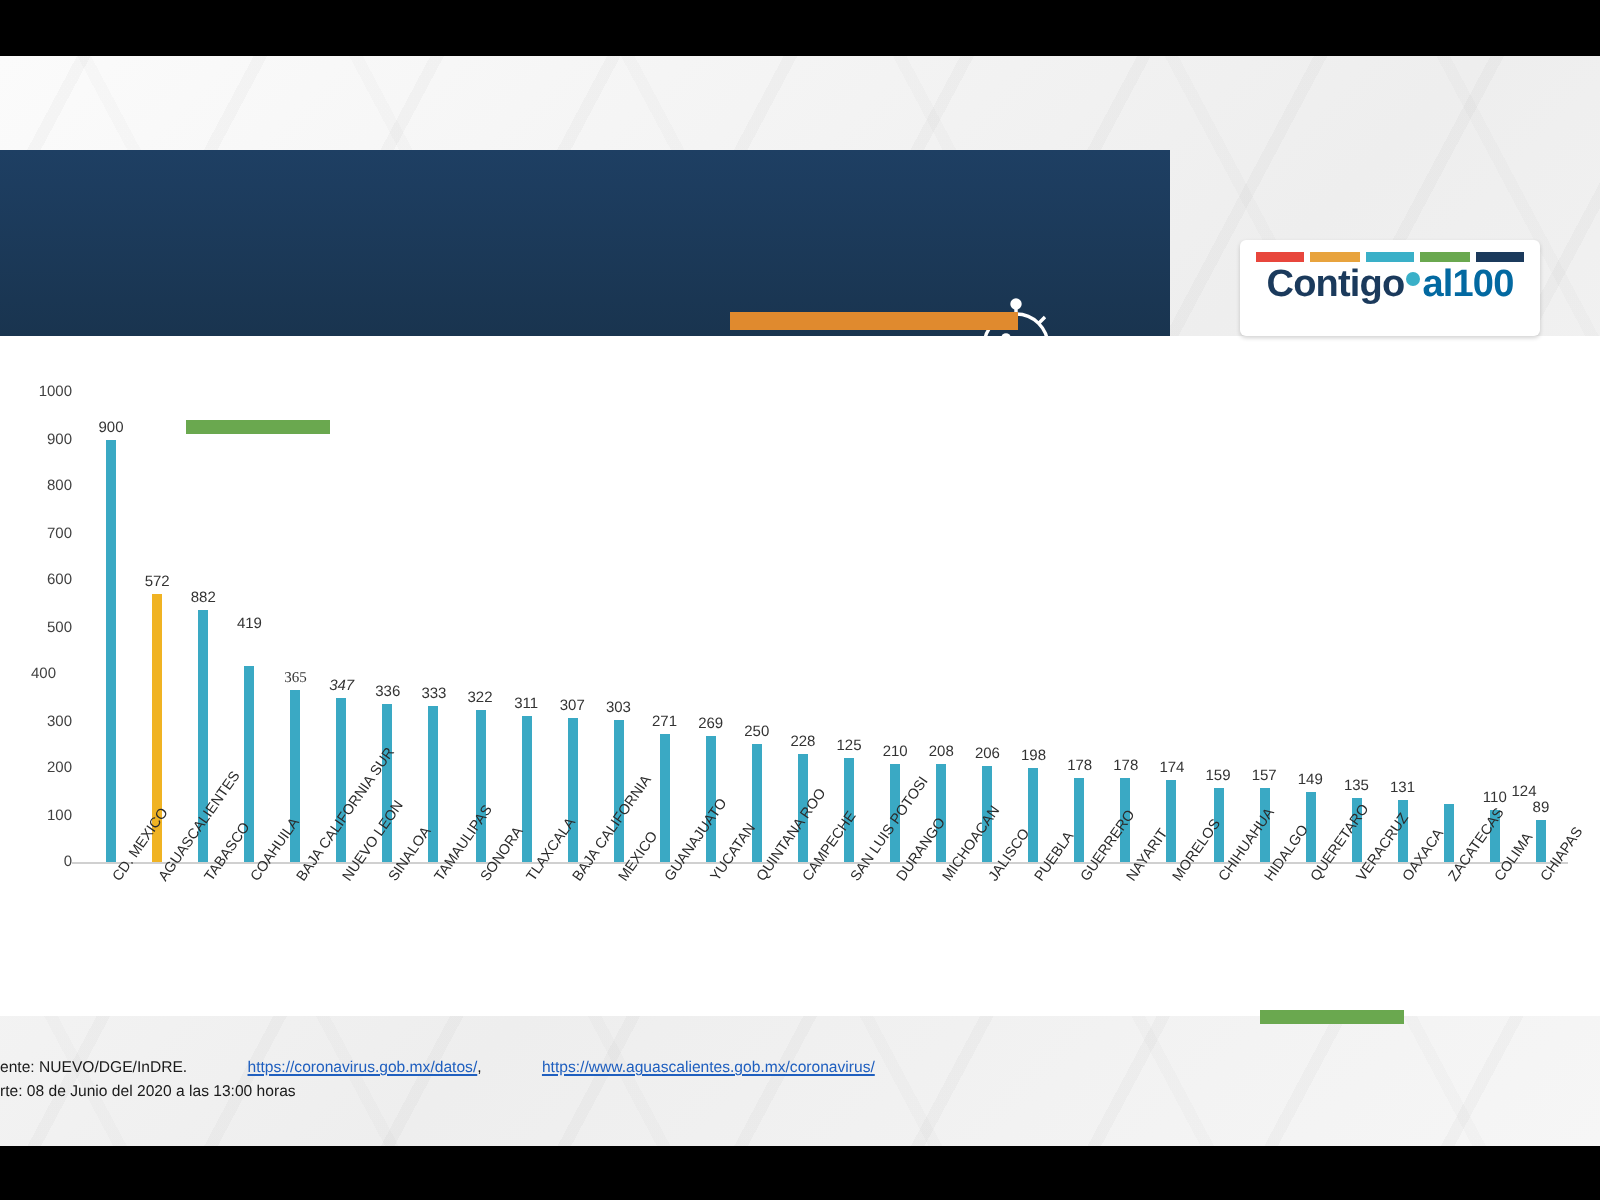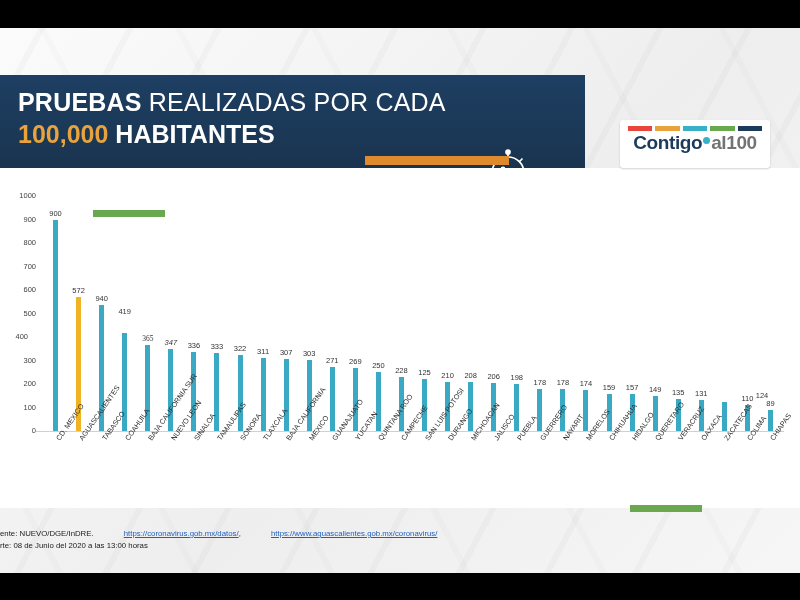--- a/index.html
+++ b/index.html
@@ -129,21 +129,21 @@
     position: absolute;
     left: 0;
     top: 12px;
     width: 150px;
     text-align: center;
     font-size: 19px;
     font-weight: 700;
     color: #1b3a5c;
     letter-spacing: -.4px;
   }
-  #logo-text .al100 { color:#737373; }
+  #logo-text .al100 { color:#0369a1; }
   #logo-dot {
     display: inline-block;
     width: 7px; height: 7px;
     border-radius: 50%;
     background: #3ab0c8;
     vertical-align: 5px;
     margin: 0 1px;
   }
 
   
@@ -235,26 +235,20 @@
   }
 </style>
 </head>
 <body>
 
 <div id="slide">
 
   <div id="white-panel"></div>
 
   <div id="banner">
-    <div id="banner-title">
-      <b>PRUEBAS</b><span> REALIZADAS POR CADA</span>
-    </div>
-    <div id="banner-line2">
-      <span class="hl">100,000</span><span class="rest"> HABITANTES</span>
-    </div>
     <svg id="virus-icon" viewBox="0 0 78 58" xmlns="http://www.w3.org/2000/svg">
       <g fill="none" stroke="#ffffff" stroke-width="1.7">
         <circle cx="30" cy="24" r="16"></circle>
         <path d="M30 8 v-5 M30 40 v5 M14 24 h-5 M46 24 h5 M19 13 l-3.5 -3.5 M41 13 l3.5 -3.5 M19 35 l-3.5 3.5 M41 35 l3.5 3.5"></path>
         <circle cx="30" cy="3" r="2" fill="#ffffff"></circle>
         <circle cx="30" cy="45" r="2" fill="#ffffff"></circle>
         <circle cx="9" cy="24" r="2" fill="#ffffff"></circle>
         <circle cx="51" cy="24" r="2" fill="#ffffff"></circle>
         <circle cx="55" cy="40" r="9"></circle>
         <path d="M55 31 v-4 M55 49 v4 M46 40 h-4 M64 40 h4"></path>
@@ -361,21 +355,21 @@
         <div class="cat-label" style="left: 630.094px; top: 269px;">HIDALGO</div>
         <div class="cat-label" style="left: 653.156px; top: 269px;">QUERETARO</div>
         <div class="cat-label" style="left: 676.219px; top: 269px;">VERACRUZ</div>
         <div class="cat-label" style="left: 699.281px; top: 269px;">OAXACA</div>
         <div class="cat-label" style="left: 722.344px; top: 269px;">ZACATECAS</div>
         <div class="cat-label" style="left: 745.406px; top: 269px;">COLIMA</div>
         <div class="cat-label" style="left: 768.469px; top: 269px;">CHIAPAS</div>
       </div>
   <div class="bar-value" style="left: 41.5312px; top: 40.5px; width: 28px;">900</div>
       <div class="bar-value" style="left: 64.5938px; top: 117.58px; width: 28px;">572</div>
-      <div class="bar-value" style="left: 87.6562px; top: 125.805px; width: 28px;">940</div>
+      <div class="bar-value" style="left: 87.6562px; top: 125.805px; width: 28px;">882</div>
       <div class="bar-value" style="left: 110.719px; top: 139px; width: 28px;">419</div>
       <div class="bar-value" style="left: 133.781px; top: 166.225px; width: 28px; font-family: Liberation Serif, serif;">365</div>
       <div class="bar-value" style="left: 156.844px; top: 170.455px; width: 28px; font-style: italic;">347</div>
       <div class="bar-value" style="left: 179.906px; top: 173.04px; width: 28px;">336</div>
       <div class="bar-value" style="left: 202.969px; top: 173.745px; width: 28px;">333</div>
       <div class="bar-value" style="left: 226.031px; top: 176.33px; width: 28px;">322</div>
       <div class="bar-value" style="left: 249.094px; top: 178.915px; width: 28px;">311</div>
       <div class="bar-value" style="left: 272.156px; top: 179.855px; width: 28px;">307</div>
       <div class="bar-value" style="left: 295.219px; top: 180.795px; width: 28px;">303</div>
       <div class="bar-value" style="left: 318.281px; top: 188.315px; width: 28px;">271</div>

